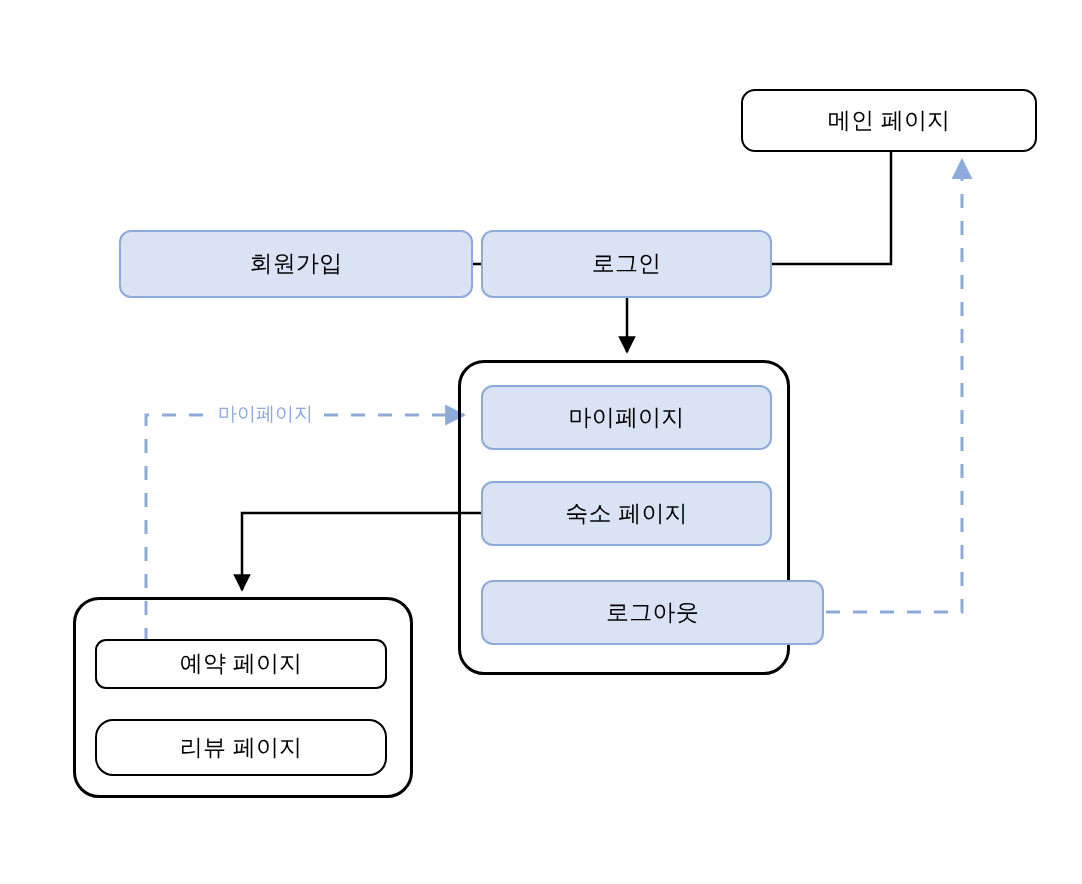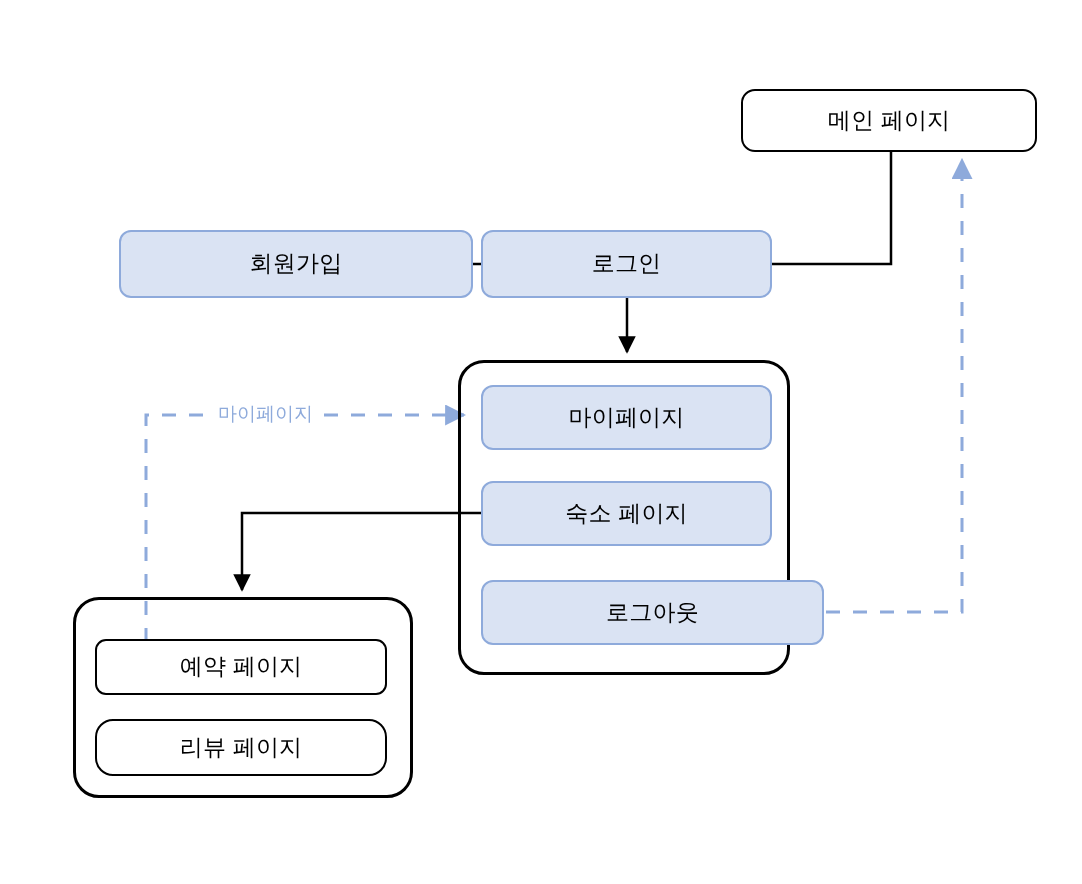--- a/index.html
+++ b/index.html
@@ -106,19 +106,19 @@
   <div class="node node-blue" style="left:119px; top:230px; width:354px; height:68px;">회원가입</div>
 
   <div class="node node-blue" style="left:481px; top:230px; width:291px; height:68px;">로그인</div>
 
   <div class="node node-blue" style="left:481px; top:385px; width:291px; height:65px;">마이페이지</div>
 
   <div class="node node-blue" style="left:481px; top:481px; width:291px; height:65px;text-align:right;">숙소 페이지</div>
 
   <div class="node node-blue" style="left:481px; top:580px; width:343px; height:65px;">로그아웃</div>
 
-  <div class="node node-white" style="left:95px; top:639px; width:292px; height:56px; border-radius:11px;">예약 페이지</div>
+  <div class="node node-white" style="left:95px; top:639px; width:292px; height:50px; border-radius:11px;">예약 페이지</div>
 
   <div class="node node-white" style="left:95px; top:719px; width:292px; height:57px; border-radius:18px;">리뷰 페이지</div>
 
   <div class="edge-label" style="left:216px; top:404px;">마이페이지</div>
 
 </div>
 
 </body></html>

